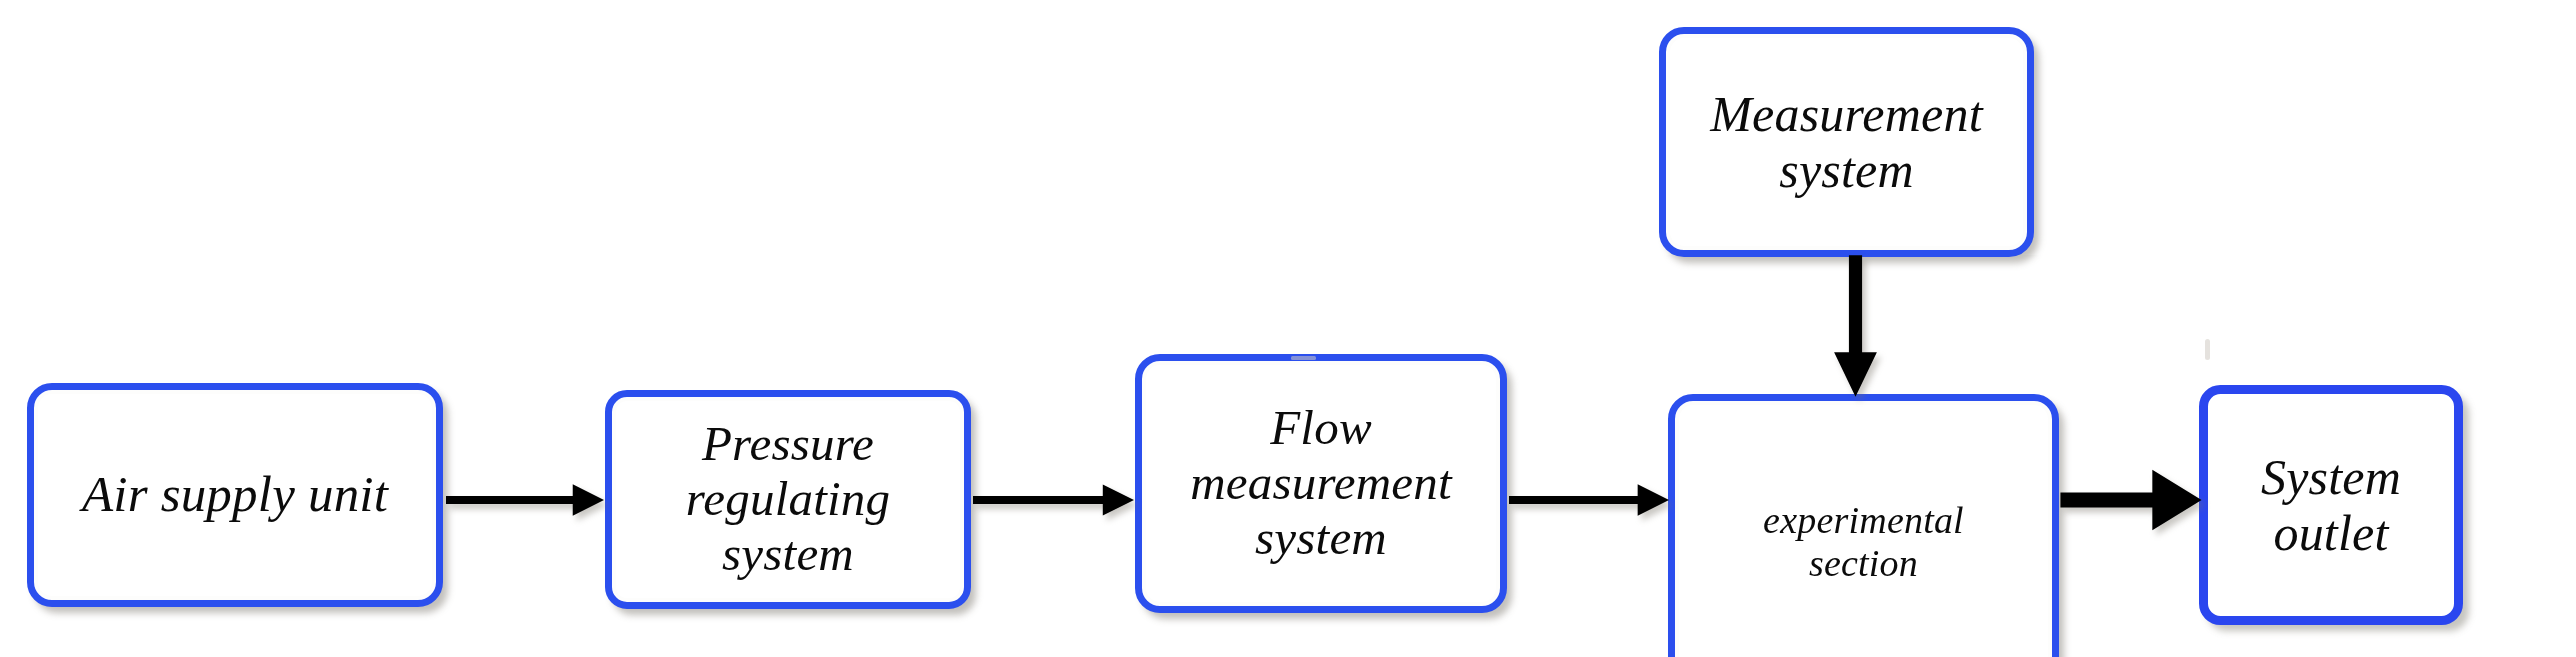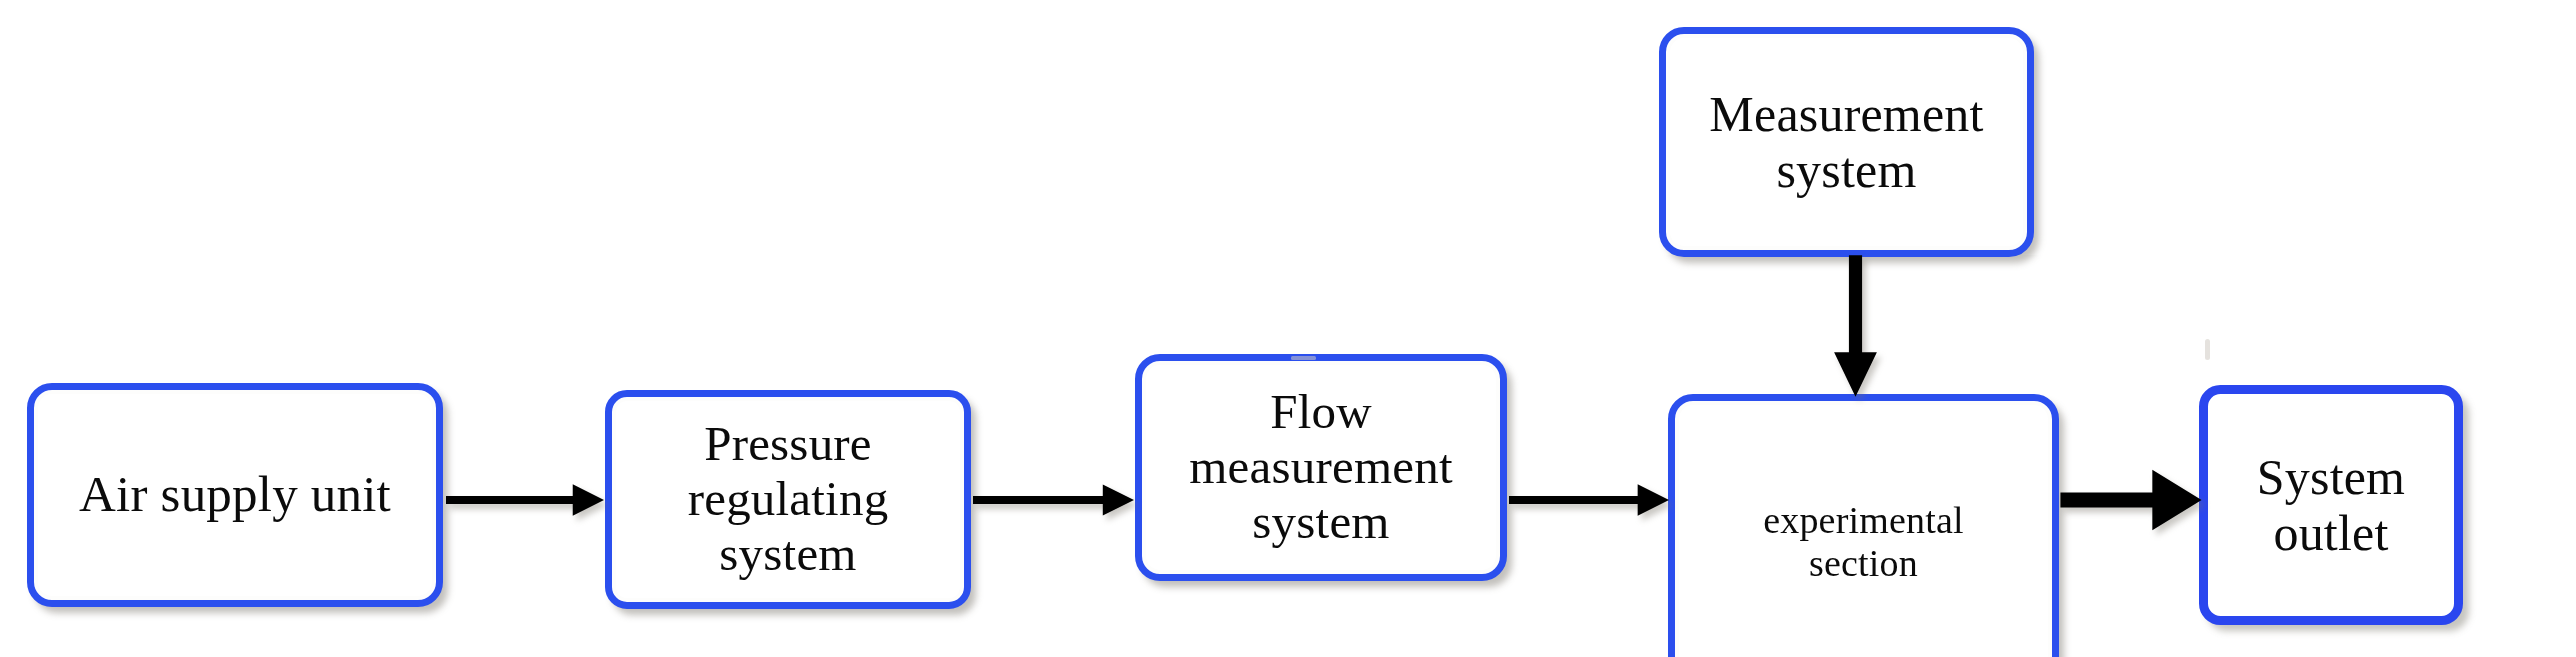--- a/index.html
+++ b/index.html
@@ -34,34 +34,35 @@
     line-height: 1.12;
     letter-spacing: 0.2px;
     box-shadow: 5.8px 6.6px 7.4px -1.6px rgba(120,116,106,0.45),
                 inset 0 0 0 4.1px #fdfdfc;
   }
   .node .node-label {
     display: block;
     width: 100%;
     white-space: pre-line;
     padding: 0 21px;
+    font-style: italic;
   }
   
   .node.strong {
     border-width: 9px;
     border-color: #2a46ef;
     border-radius: 21.4px;
     box-shadow: 6.6px 7.4px 7.4px -1.6px rgba(120,116,106,0.42),
                 inset 0 0 0 3.3px #ffffff;
   }
 
   
   #node-air-supply     { left:27px;   top:383px; width:416px; height:224px; font-size:51px; }
   #node-pressure-reg   { left:605px;  top:390px; width:366px; height:219px; font-size:49px;border-radius:22px; }
-  #node-flow-meas      { left:1135px; top:354px; width:372px; height:227px; font-size:49px; }
+  #node-flow-meas      { left:1135px; top:354px; width:372px; height:259px; font-size:49px; }
   #node-measurement    { left:1659px; top:27px;  width:375px; height:230px; font-size:50px; }
   #node-experimental   { left:1668px; top:394px; width:391px; height:296px; font-size:38px;text-align:center; }
   #node-system-outlet  { left:2199px; top:385px; width:264px; height:240px; font-size:50px; }
 
   
   .arrow {
     position: absolute;
     filter: drop-shadow(4.1px 5px 3.3px rgba(120,116,106,0.40));
   }
   .arrow svg { display:block; }

